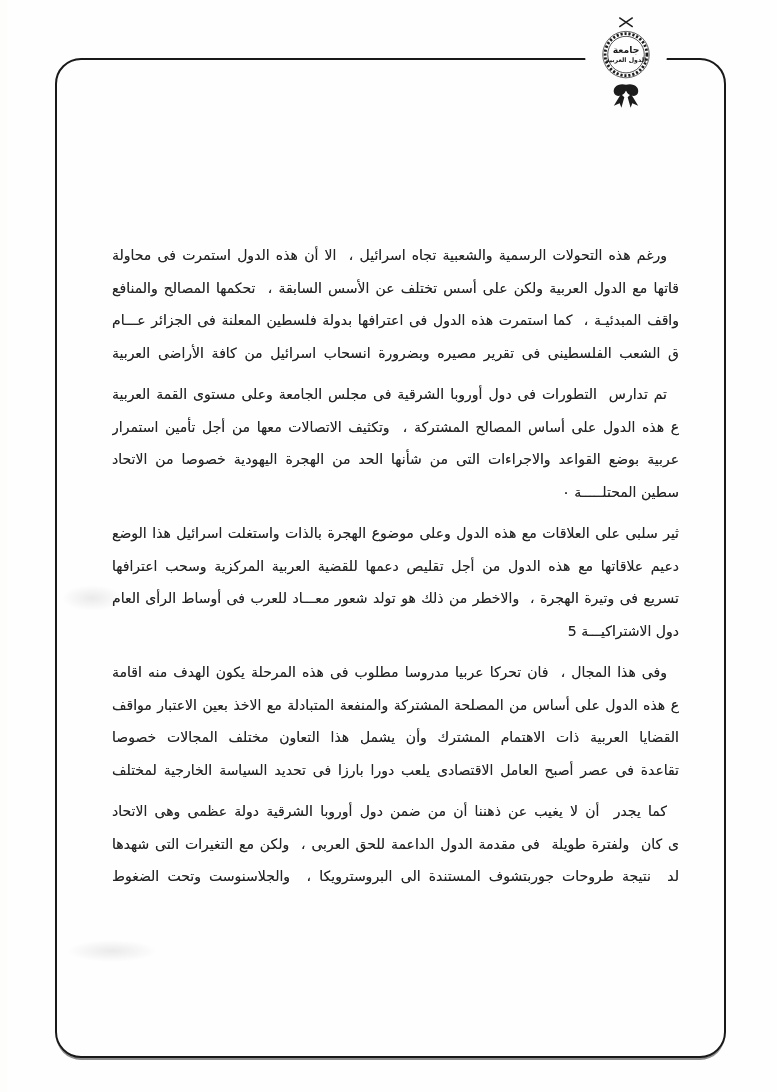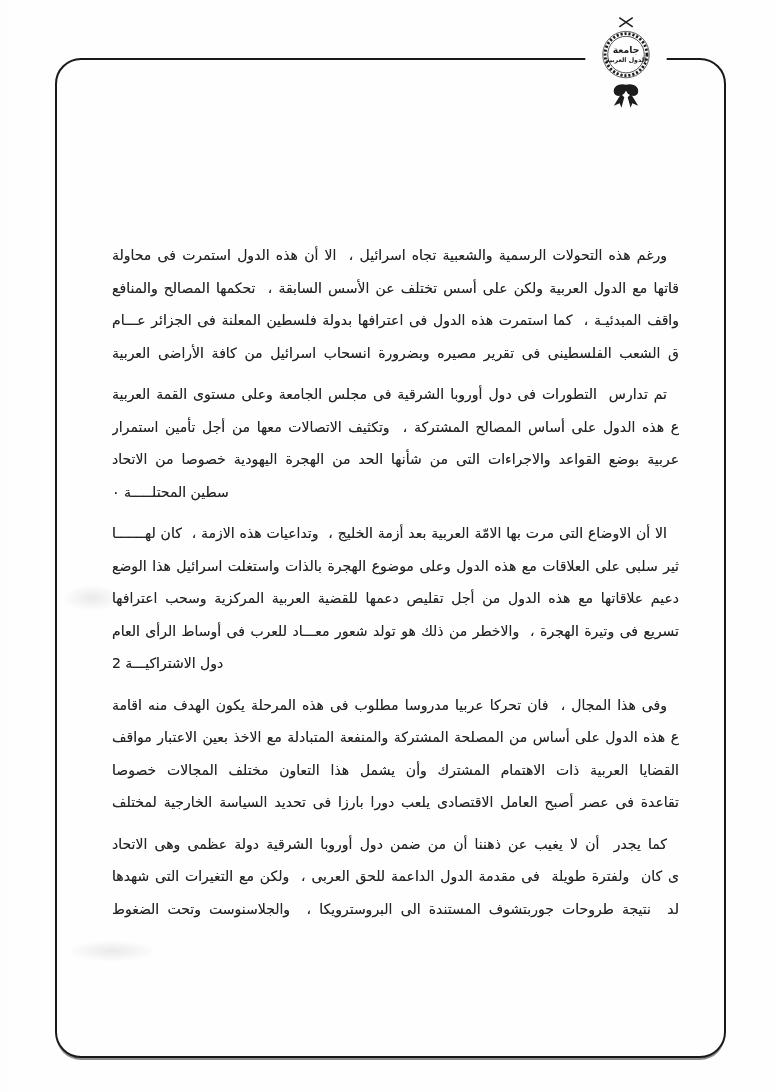--- a/index.html
+++ b/index.html
@@ -39,21 +39,21 @@
     direction: rtl;
     color: #242424;
     font-size: 14px;
     text-shadow: 0 0 .5px rgba(40,40,40,.55);
   }
   .para { margin: 0 0 9px 0; }
   .line {
     height: 32.5px;
     line-height: 32.5px;
     overflow: hidden;
-    text-align: left;
+    text-align: right;
     white-space: nowrap;
   }
   .line.j {
     white-space: normal;
     text-align: justify;
     text-align-last: justify;
   }
   .line.first { text-indent: 12px; }
   
   .smudge {
@@ -168,25 +168,24 @@
         <div class="line j">واقف المبدئيـة ،&nbsp; كما استمرت هذه الدول فى اعترافها بدولة فلسطين المعلنة فى الجزائر عـــام ١٩٨٨</div>
         <div class="line j">ق الشعب الفلسطينى فى تقرير مصيره وبضرورة انسحاب اسرائيل من كافة الأراضى العربية المحتلة ٠</div>
       </div>
       <div class="para">
         <div class="line j first">تم تدارس&nbsp; التطورات فى دول أوروبا الشرقية فى مجلس الجامعة وعلى مستوى القمة العربية الـــــــتى</div>
         <div class="line j">ع هذه الدول على أساس المصالح المشتركة ،&nbsp; وتكثيف الاتصالات معها من أجل تأمين استمرار دعمها للقضايــا</div>
         <div class="line j">عربية بوضع القواعد والاجراءات التى من شأنها الحد من الهجرة اليهودية خصوصا من الاتحاد الســوفيتى الـــى</div>
         <div class="line">سطين المحتلـــــة ٠</div>
       </div>
       <div class="para">
-        <div class="line j first">الا أن الاوضاع التى مرت بها الامّة العربية بعد أزمة الخليج ،&nbsp; وتداعيات هذه الازمة ،&nbsp; كان لهـــــــا</div>
         <div class="line j">ثير سلبى على العلاقات مع هذه الدول وعلى موضوع الهجرة بالذات واستغلت اسرائيل هذا الوضع فقامـــــــت</div>
         <div class="line j">دعيم علاقاتها مع هذه الدول من أجل تقليص دعمها للقضية العربية المركزية وسحب اعترافها بمنظمة التحريـــــر</div>
         <div class="line j">تسريع فى وتيرة الهجرة ،&nbsp; والاخطر من ذلك هو تولد شعور معـــاد للعرب فى أوساط الرأى العام فـــــى</div>
-        <div class="line">دول الاشتراكيـــة 2</div>
+        <div class="line">دول الاشتراكيـــة 5</div>
       </div>
       <div class="para">
         <div class="line j first">وفى هذا المجال ،&nbsp; فان تحركا عربيا مدروسا مطلوب فى هذه المرحلة يكون الهدف منه اقامة تعـــــــاون</div>
         <div class="line j">ع هذه الدول على أساس من المصلحة المشتركة والمنفعة المتبادلة مع الاخذ بعين الاعتبار مواقف هذه الــــدول</div>
         <div class="line j">القضايا العربية ذات الاهتمام المشترك وأن يشمل هذا التعاون مختلف المجالات خصوصا الاقتصاديــــــــة</div>
         <div class="line j">تقاعدة فى عصر أصبح العامل الاقتصادى يلعب دورا بارزا فى تحديد السياسة الخارجية لمختلف الدول ٠</div>
       </div>
       <div class="para">
         <div class="line j first">كما يجدر&nbsp; أن لا يغيب عن ذهننا أن من ضمن دول أوروبا الشرقية دولة عظمى وهى الاتحاد الســوفيتى</div>
         <div class="line j">ى كان&nbsp; ولفترة طويلة&nbsp; فى مقدمة الدول الداعمة للحق العربى ،&nbsp; ولكن مع التغيرات التى شهدها هـــــــذا</div>

